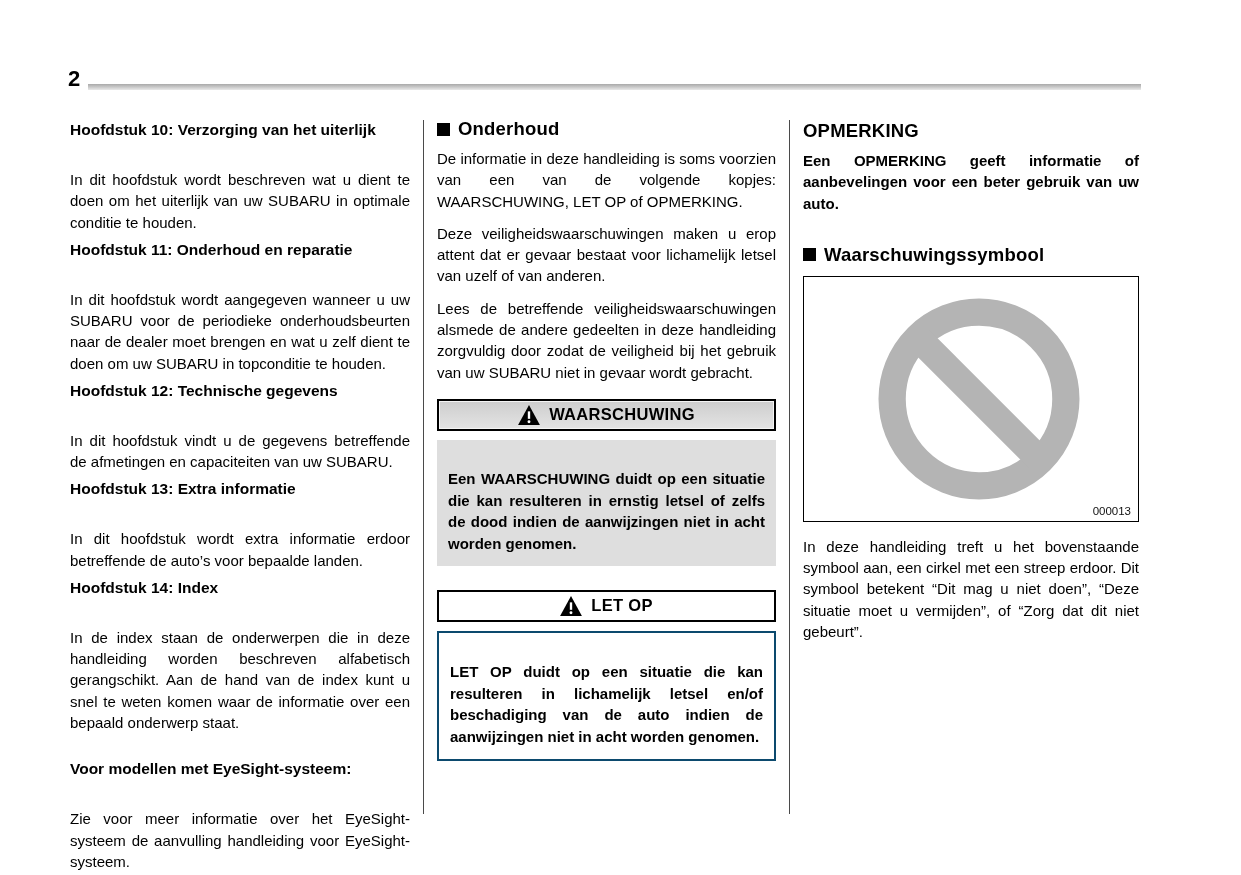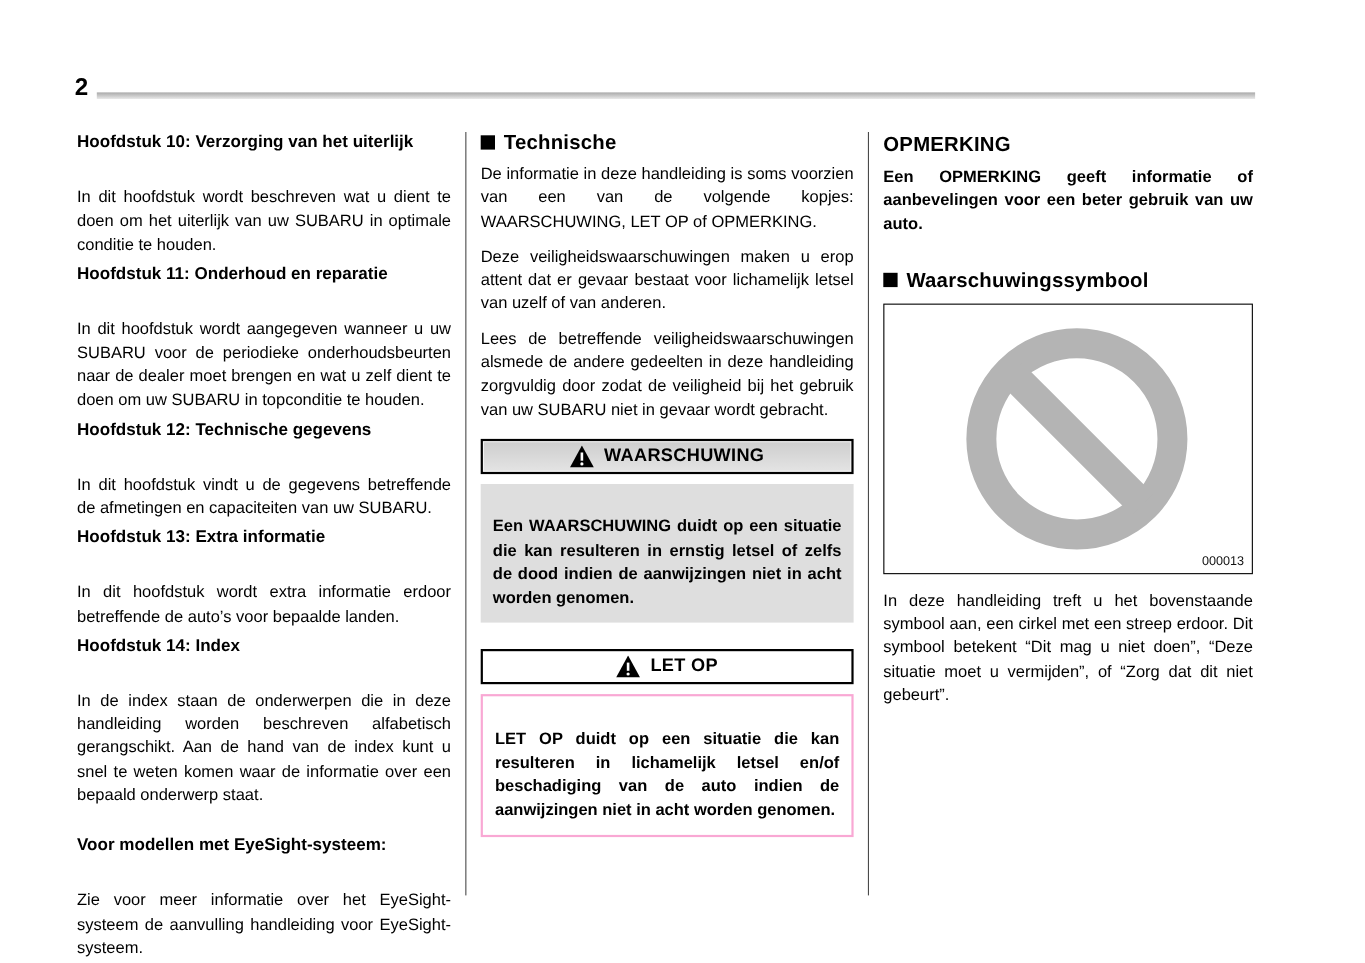--- a/index.html
+++ b/index.html
@@ -72,21 +72,21 @@
   }
   .warn-header.white{ background:#fff; }
   .warn-title{ font-size:16.5px; font-weight:bold; letter-spacing:.3px; }
   .tri{ display:block; }
 
   .warn-body{
     margin-top:9px; font-size:15px; font-weight:bold; line-height:1.45;
     text-align:justify; padding:28px 11px 11px 11px; hyphens:auto;
   }
   .warn-body.graybg{ background:var(--warning-body-bg,#dedede); border:none; }
-  .warn-body.whitebg{ background:#fff; border:2px solid #f9a8d4; }
+  .warn-body.whitebg{ background:#fff; border:2px solid #0c4a6e; }
 
   
   .col-right .note-body{ font-weight:bold; margin-bottom:4px; }
   .figure{
     border:1px solid #000; height:246px; margin-top:10px; position:relative;
     display:flex; align-items:center; justify-content:center; background:#fff;padding-left:16px;
   }
   .prohibit{ color:var(--prohibition-gray,#b4b4b4); }
   .fig-code{
     position:absolute; right:7px; bottom:4px; font-size:11.5px; color:#111;
@@ -121,21 +121,21 @@
 
       <h3 class="chap eyesight">Voor modellen met EyeSight-systeem:</h3>
       <p class="body">Zie voor meer informatie over het EyeSight-systeem de aanvulling handleiding voor EyeSight-systeem.</p>
     </section>
 
     <div class="divider"></div>
 
     <section class="col col-middle">
       <h2 class="sec-title">
         <span class="sq"></span>
-        <span>Technische</span>
+        <span>Onderhoud</span>
       </h2>
 
       <p class="body sp">De informatie in deze handleiding is soms voorzien van een van de volgende kopjes: WAARSCHUWING, LET OP of OPMERKING.</p>
       <p class="body sp">Deze veiligheidswaarschuwingen maken u erop attent dat er gevaar bestaat voor lichamelijk letsel van uzelf of van anderen.</p>
       <p class="body sp">Lees de betreffende veiligheidswaarschuwingen alsmede de andere gedeelten in deze handleiding zorgvuldig door zodat de veiligheid bij het gebruik van uw SUBARU niet in gevaar wordt gebracht.</p>
 
       <div class="warn-header gray">
         <svg class="tri" width="22" height="20" viewBox="0 0 24 22" aria-hidden="true">
           <path d="M12 0 L24 22 H0 Z" fill="#000"></path>
           <rect x="10.7" y="7" width="2.6" height="8.2" fill="#fff"></rect>

